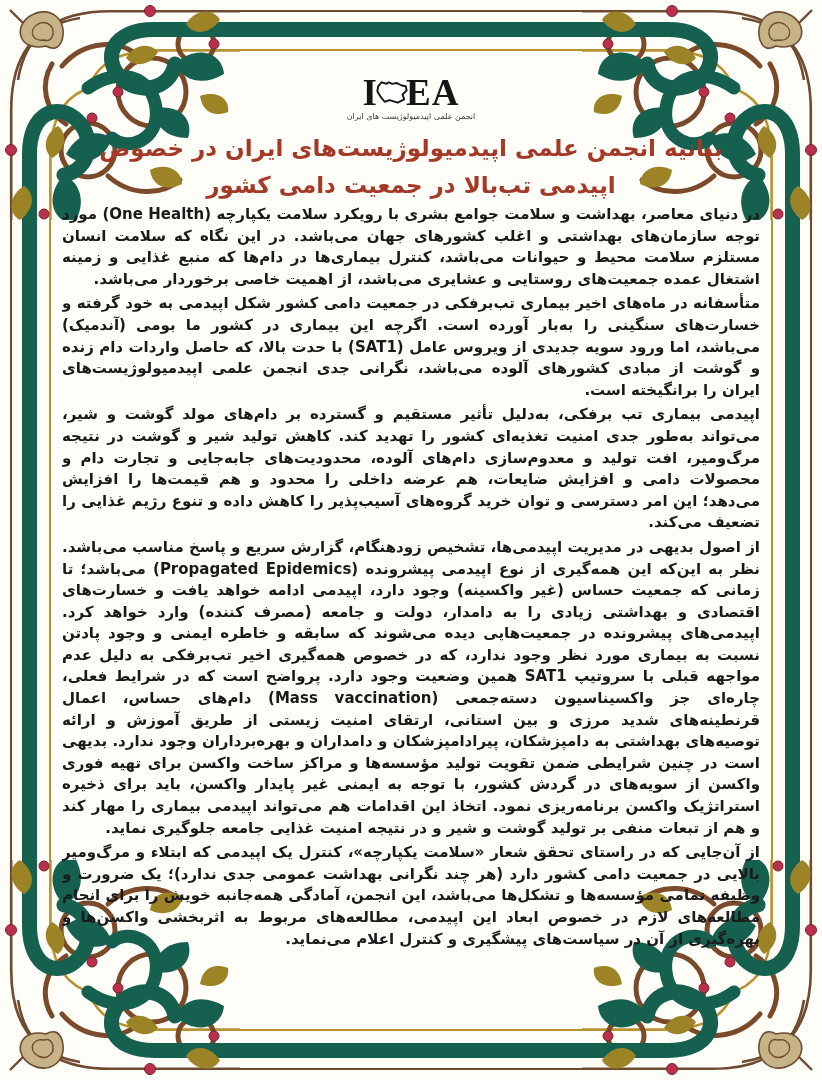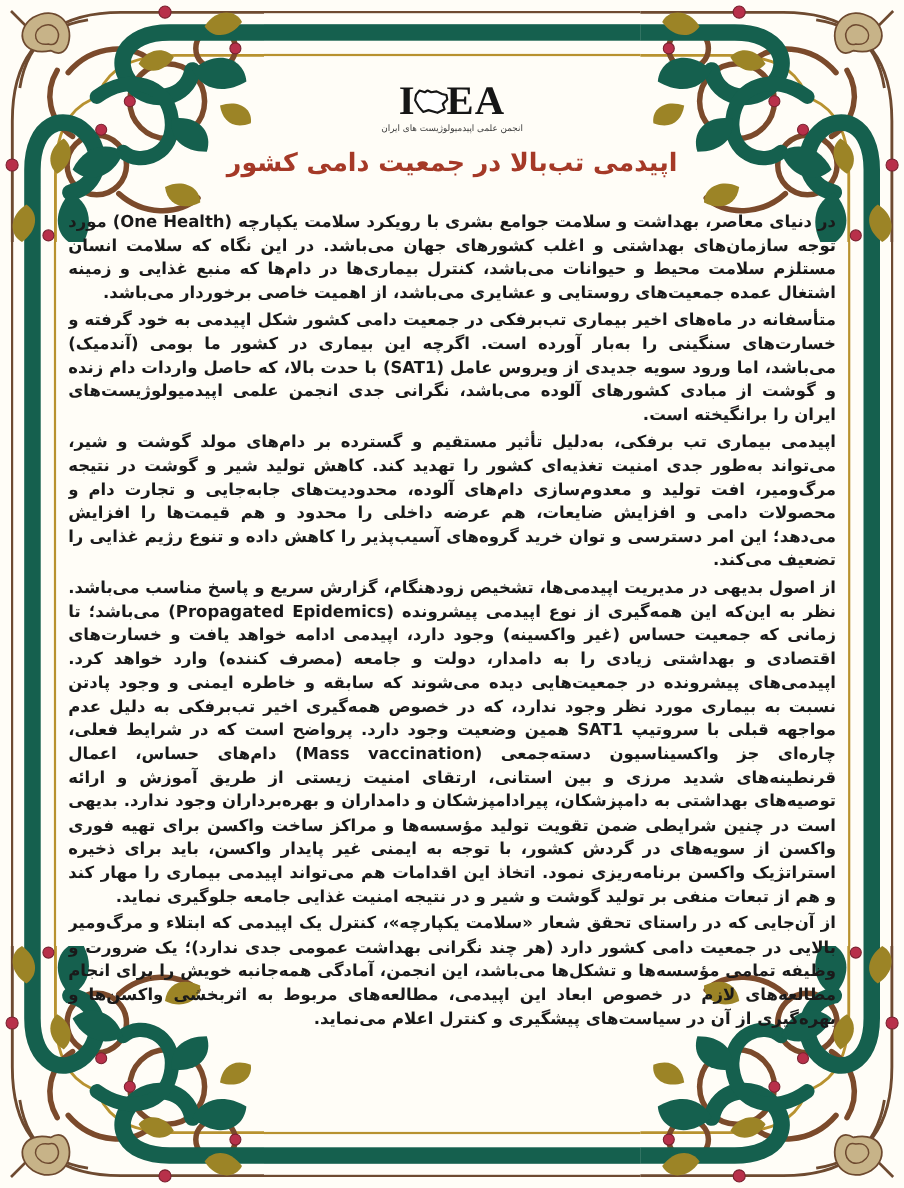--- a/index.html
+++ b/index.html
@@ -31,21 +31,21 @@
     font-size:37px;color:#161616;letter-spacing:1px;
   }
   .logo-map{width:34px;height:26px;margin:0 -3px 2px -3px;}
   .logo-caption{
     font-size:8px;color:#3a3a3a;margin-top:1px;direction:rtl;letter-spacing:0;text-align:center;
   }
   .doc-title{
     text-align:center;color:#a53927;font-weight:bold;
     font-size:23px;line-height:37px;margin-top:9px;
   }
-  .body-text{margin-top:24px;}
+  .body-text{margin-top:0;}
   .body-text p{
     margin:0 0 3px 0;
     font-size:15px;line-height:21.6px;font-weight:bold;color:#1a1a1a;
     text-align:justify;text-align-last:right;
   }
 </style>
 </head>
 <body>
 
 <svg width="0" height="0" style="position:absolute">
@@ -127,20 +127,21 @@
       <span class="logo-letter">I</span>
       <svg class="logo-map" viewBox="0 0 40 32">
         <path d="M3,9 L7,4 L13,6 L16,4 L20,6 L26,5 L32,8 L37,9 L38,14 L33,19 L35,25 L27,29 L17,26 L11,28 L6,22 L2,15 Z" fill="#ffffff" stroke="#161616" stroke-width="2.4" stroke-linejoin="round"></path>
       </svg>
       <span class="logo-letter">EA</span>
     </div>
     <div class="logo-caption">انجمن علمی اپیدمیولوژیست های ایران</div>
   </div>
 
   <div class="doc-title">
+    <div>بیانیه انجمن علمی اپیدمیولوژیست‌های ایران در خصوص</div>
     <div>اپیدمی تب‌بالا در جمعیت دامی کشور</div>
   </div>
 
   <div class="body-text">
     <p>در دنیای معاصر، بهداشت و سلامت جوامع بشری با رویکرد سلامت یکپارچه (One Health) مورد توجه سازمان‌های بهداشتی و اغلب کشورهای جهان می‌باشد. در این نگاه که سلامت انسان مستلزم سلامت محیط و حیوانات می‌باشد، کنترل بیماری‌ها در دام‌ها که منبع غذایی و زمینه اشتغال عمده جمعیت‌های روستایی و عشایری می‌باشد، از اهمیت خاصی برخوردار می‌باشد.</p>
     <p>متأسفانه در ماه‌های اخیر بیماری تب‌برفکی در جمعیت دامی کشور شکل اپیدمی به خود گرفته و خسارت‌های سنگینی را به‌بار آورده است. اگرچه این بیماری در کشور ما بومی (آندمیک) می‌باشد، اما ورود سویه جدیدی از ویروس عامل (SAT1) با حدت بالا، که حاصل واردات دام زنده و گوشت از مبادی کشورهای آلوده می‌باشد، نگرانی جدی انجمن علمی اپیدمیولوژیست‌های ایران را برانگیخته است.</p>
     <p>اپیدمی بیماری تب برفکی، به‌دلیل تأثیر مستقیم و گسترده بر دام‌های مولد گوشت و شیر، می‌تواند به‌طور جدی امنیت تغذیه‌ای کشور را تهدید کند. کاهش تولید شیر و گوشت در نتیجه مرگ‌ومیر، افت تولید و معدوم‌سازی دام‌های آلوده، محدودیت‌های جابه‌جایی و تجارت دام و محصولات دامی و افزایش ضایعات، هم عرضه داخلی را محدود و هم قیمت‌ها را افزایش می‌دهد؛ این امر دسترسی و توان خرید گروه‌های آسیب‌پذیر را کاهش داده و تنوع رژیم غذایی را تضعیف می‌کند.</p>
     <p>از اصول بدیهی در مدیریت اپیدمی‌ها، تشخیص زودهنگام، گزارش سریع و پاسخ مناسب می‌باشد. نظر به این‌که این همه‌گیری از نوع اپیدمی پیشرونده (Propagated Epidemics) می‌باشد؛ تا زمانی که جمعیت حساس (غیر واکسینه) وجود دارد، اپیدمی ادامه خواهد یافت و خسارت‌های اقتصادی و بهداشتی زیادی را به دامدار، دولت و جامعه (مصرف کننده) وارد خواهد کرد. اپیدمی‌های پیشرونده در جمعیت‌هایی دیده می‌شوند که سابقه و خاطره ایمنی و وجود پادتن نسبت به بیماری مورد نظر وجود ندارد، که در خصوص همه‌گیری اخیر تب‌برفکی به دلیل عدم مواجهه قبلی با سروتیپ SAT1 همین وضعیت وجود دارد. پرواضح است که در شرایط فعلی، چاره‌ای جز واکسیناسیون دسته‌جمعی (Mass vaccination) دام‌های حساس، اعمال قرنطینه‌های شدید مرزی و بین استانی، ارتقای امنیت زیستی از طریق آموزش و ارائه توصیه‌های بهداشتی به دامپزشکان، پیرادامپزشکان و دامداران و بهره‌برداران وجود ندارد. بدیهی است در چنین شرایطی ضمن تقویت تولید مؤسسه‌ها و مراکز ساخت واکسن برای تهیه فوری واکسن از سویه‌های در گردش کشور، با توجه به ایمنی غیر پایدار واکسن، باید برای ذخیره استراتژیک واکسن برنامه‌ریزی نمود. اتخاذ این اقدامات هم می‌تواند اپیدمی بیماری را مهار کند و هم از تبعات منفی بر تولید گوشت و شیر و در نتیجه امنیت غذایی جامعه جلوگیری نماید.</p>
     <p>از آن‌جایی که در راستای تحقق شعار «سلامت یکپارچه»، کنترل یک اپیدمی که ابتلاء و مرگ‌ومیر بالایی در جمعیت دامی کشور دارد (هر چند نگرانی بهداشت عمومی جدی ندارد)؛ یک ضرورت و وظیفه تمامی مؤسسه‌ها و تشکل‌ها می‌باشد، این انجمن، آمادگی همه‌جانبه خویش را برای انجام مطالعه‌های لازم در خصوص ابعاد این اپیدمی، مطالعه‌های مربوط به اثربخشی واکسن‌ها و بهره‌گیری از آن در سیاست‌های پیشگیری و کنترل اعلام می‌نماید.</p>
   </div>

